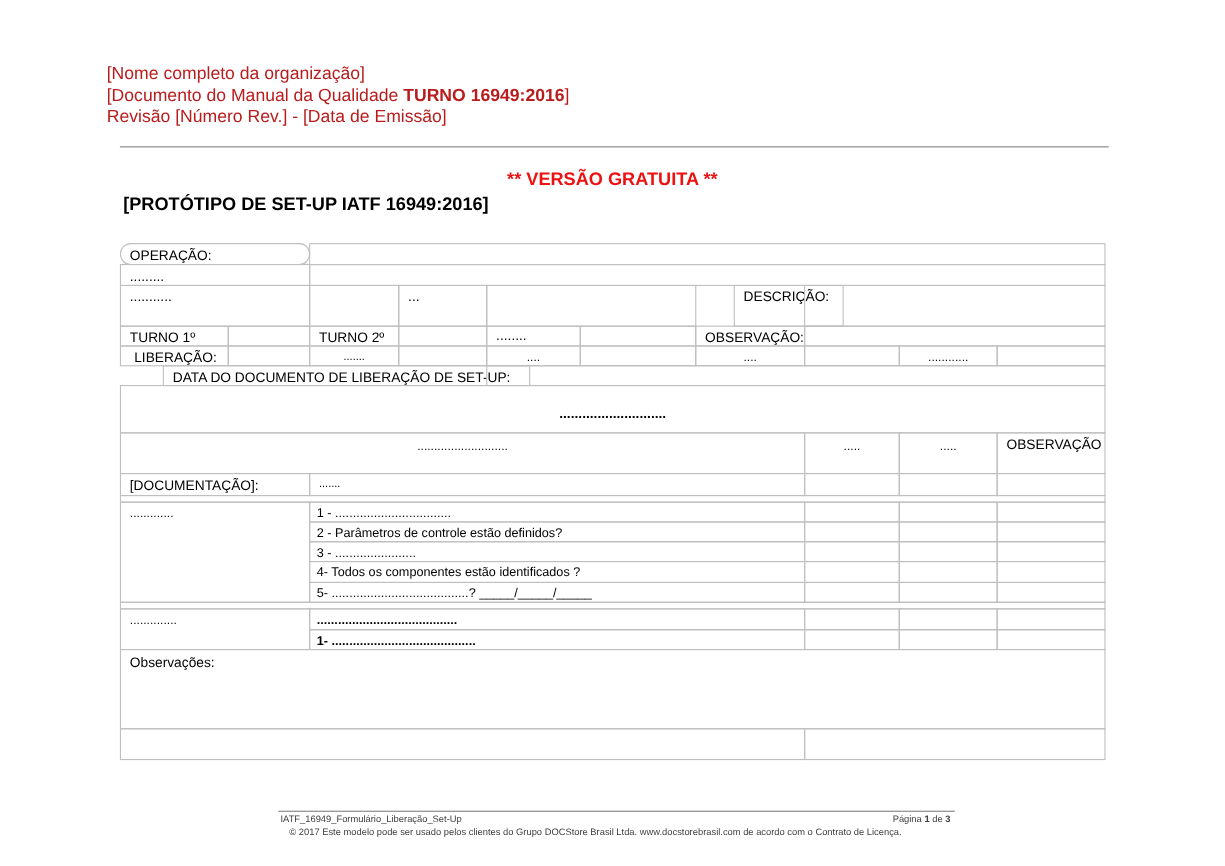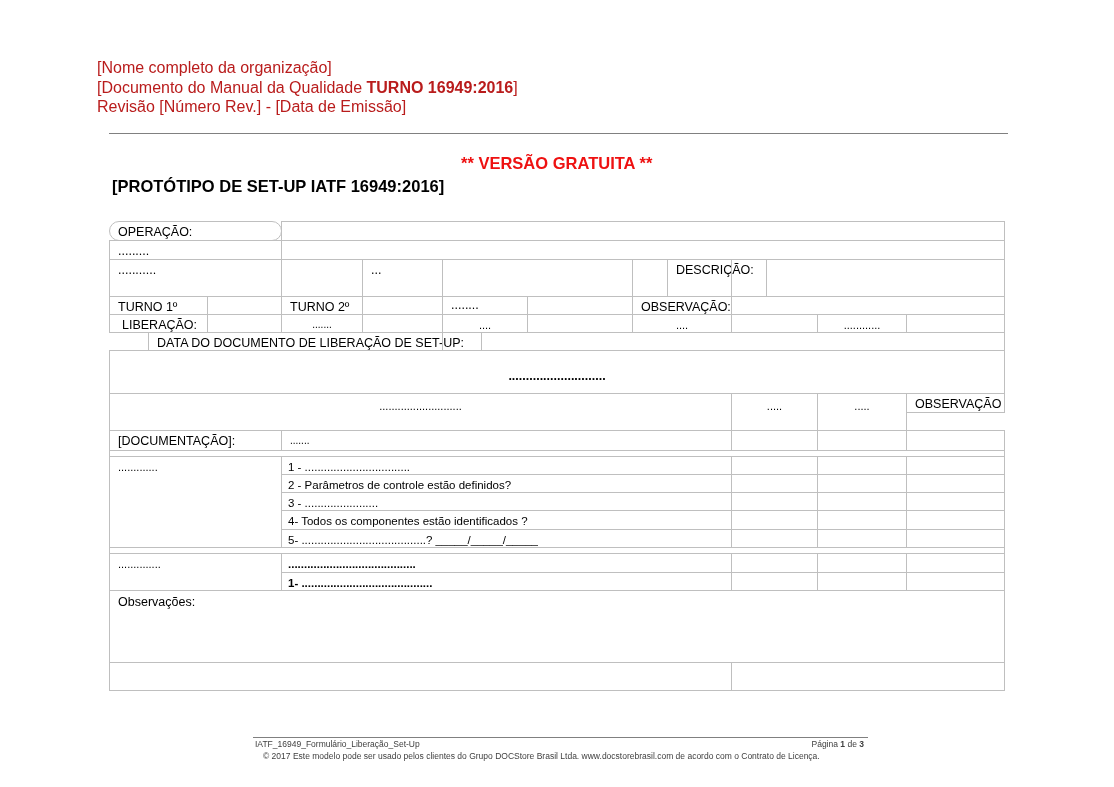--- a/index.html
+++ b/index.html
@@ -71,21 +71,21 @@
   <div class="cell" style="left:906px;top:314px;width:99px;height:19px;"></div>
 
   <div class="cell" style="left:109px;top:332px;width:334px;height:19px;margin-left:39px;">DATA DO DOCUMENTO DE LIBERAÇÃO DE SET-UP:</div>
   <div class="cell" style="left:442px;top:332px;width:563px;height:19px;"></div>
 
   <div class="cell vc" style="left:109px;top:350px;width:896px;height:44px;font-weight:bold;padding-top:10px;">............................</div>
 
   <div class="cell c" style="left:109px;top:393px;width:623px;height:38px;font-size:11px;padding-top:4px;">...........................</div>
   <div class="cell c" style="left:731px;top:393px;width:87px;height:38px;font-size:11px;padding-top:4px;">.....</div>
   <div class="cell c" style="left:817px;top:393px;width:90px;height:38px;font-size:11px;padding-top:4px;">.....</div>
-  <div class="cell" style="left:906px;top:393px;width:99px;height:20px;padding-left:8px;">OBSERVAÇÃO</div>
+  <div class="cell" style="left:906px;top:393px;width:99px;height:38px;padding-left:8px;">OBSERVAÇÃO</div>
 
   <div class="cell" style="left:109px;top:430px;width:173px;height:21px;">[DOCUMENTAÇÃO]:</div>
   <div class="cell" style="left:281px;top:430px;width:451px;height:21px;font-size:10px;">.......</div>
   <div class="cell" style="left:731px;top:430px;width:87px;height:21px;"></div>
   <div class="cell" style="left:817px;top:430px;width:90px;height:21px;"></div>
   <div class="cell" style="left:906px;top:430px;width:99px;height:21px;"></div>
 
   <div class="cell" style="left:109px;top:450px;width:896px;height:7px;padding:0;"></div>
 
   <div class="cell" style="left:109px;top:456px;width:173px;height:92px;padding-top:2px;font-size:11px;">.............</div>

